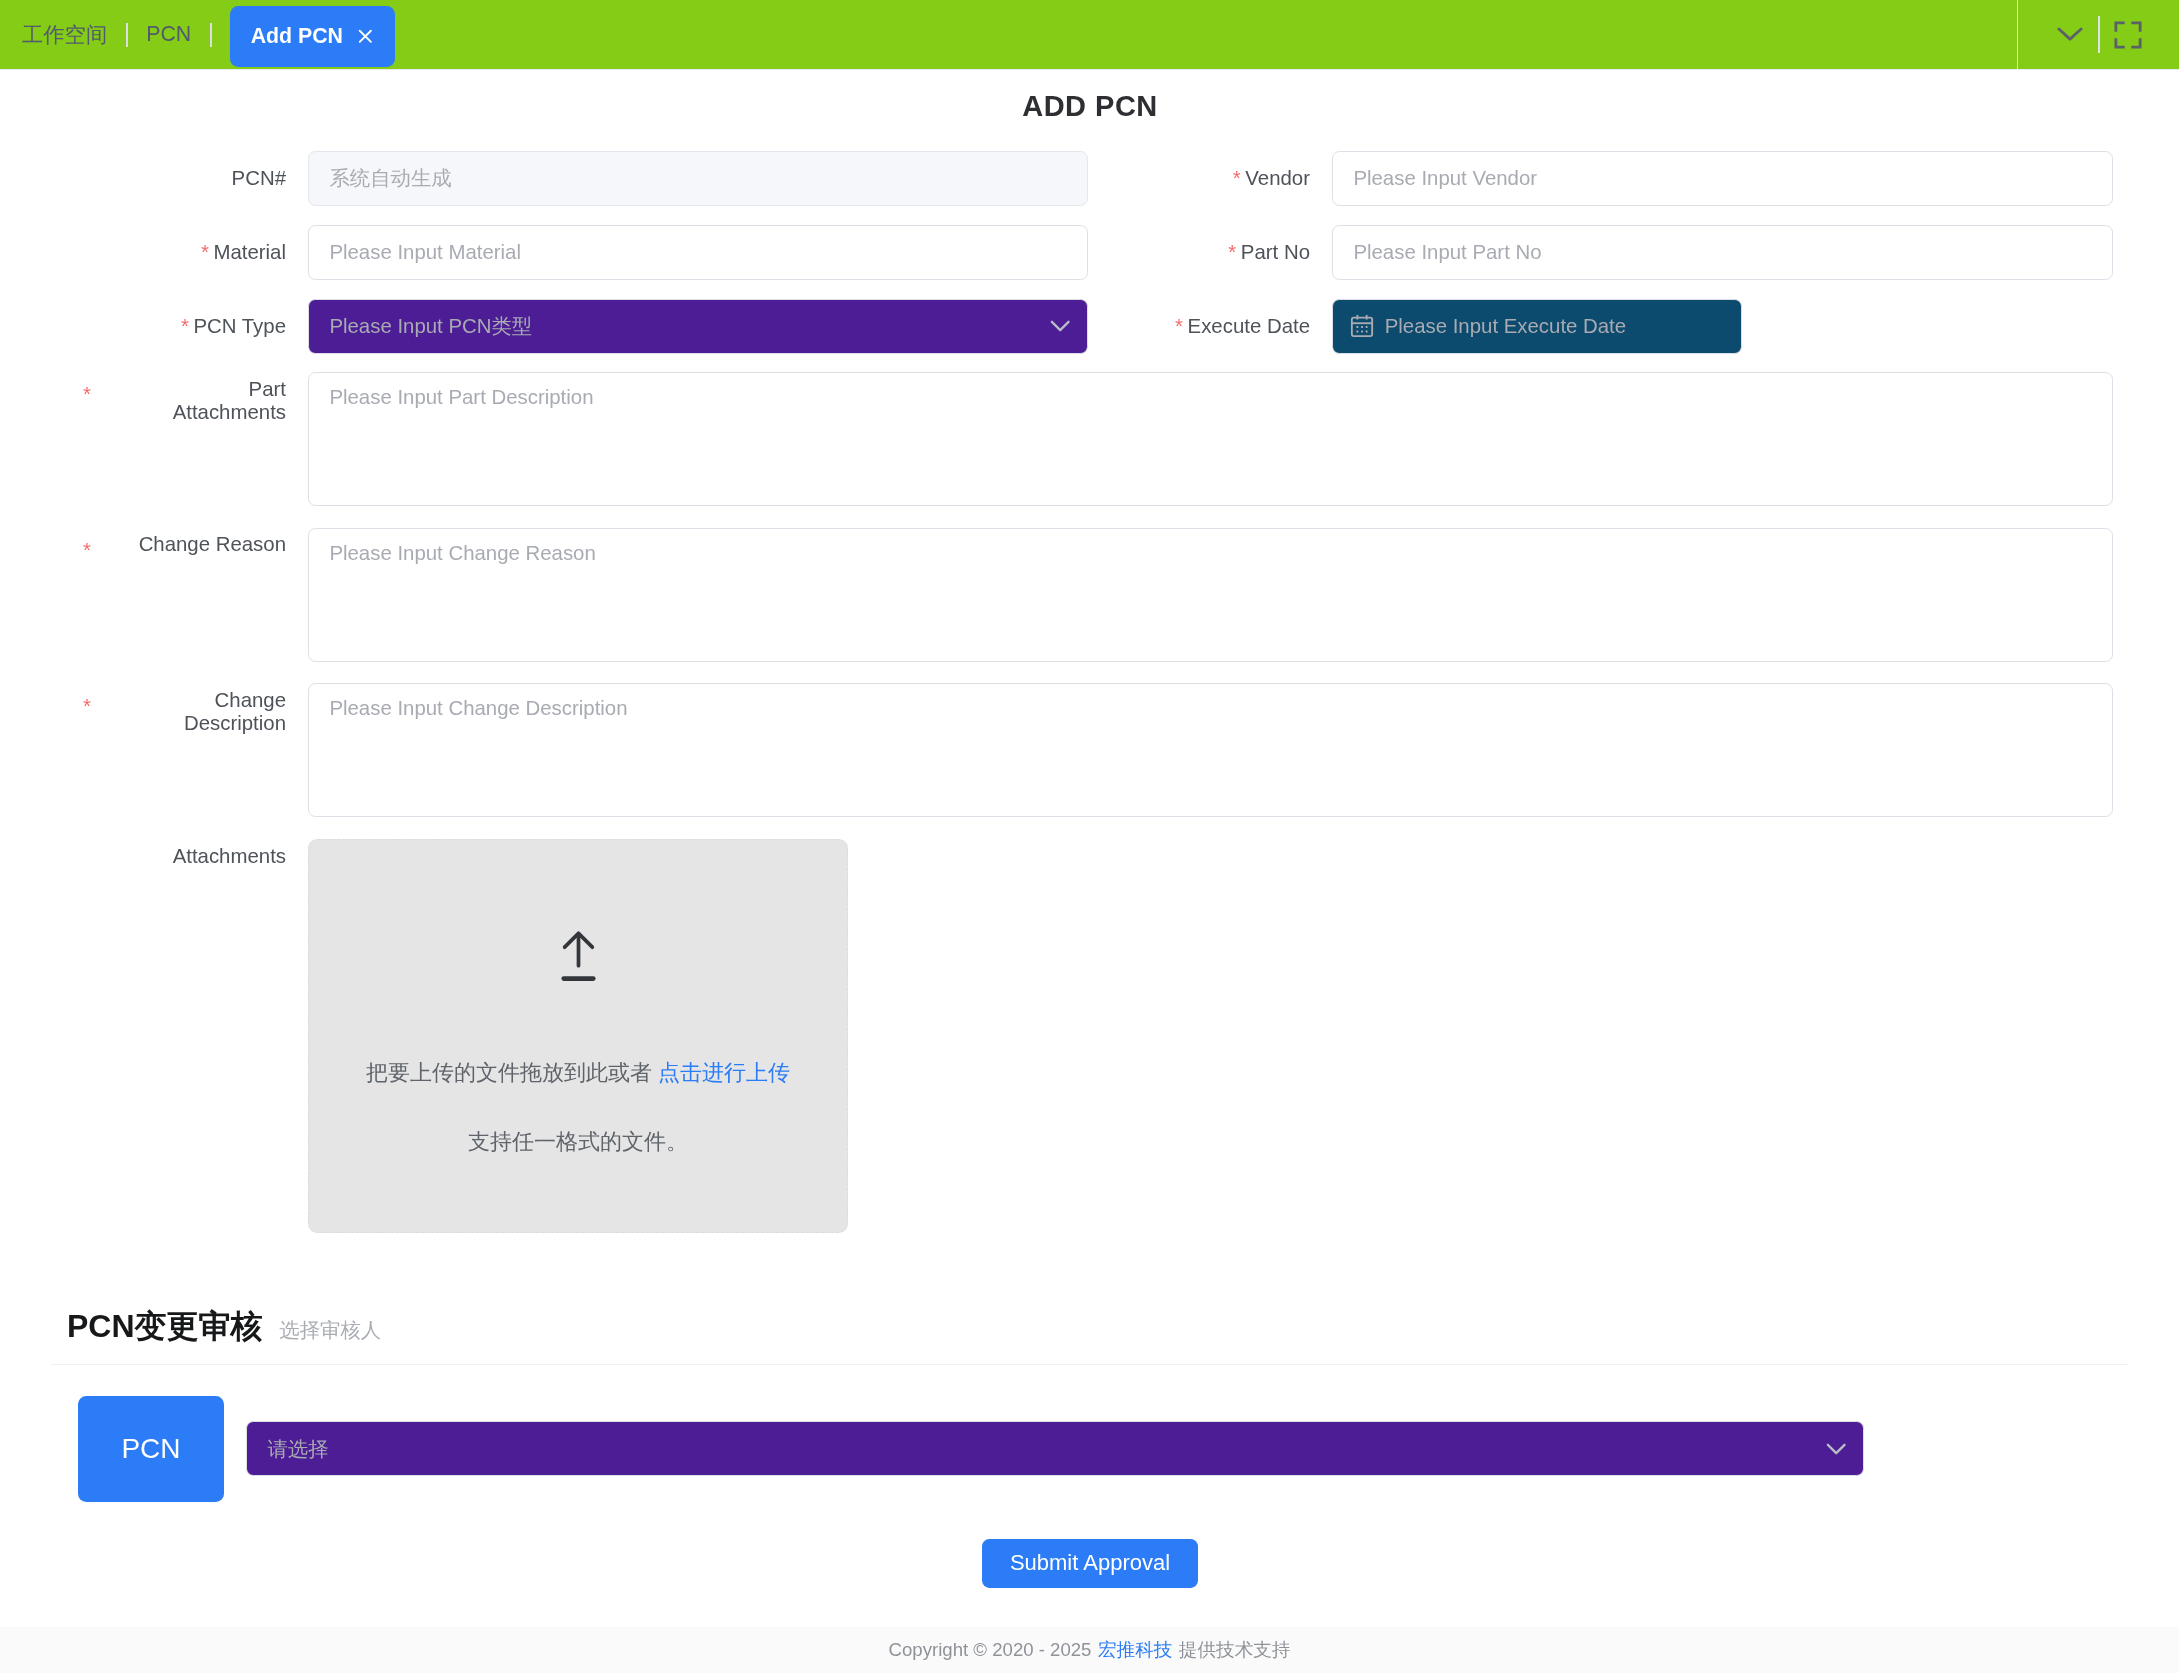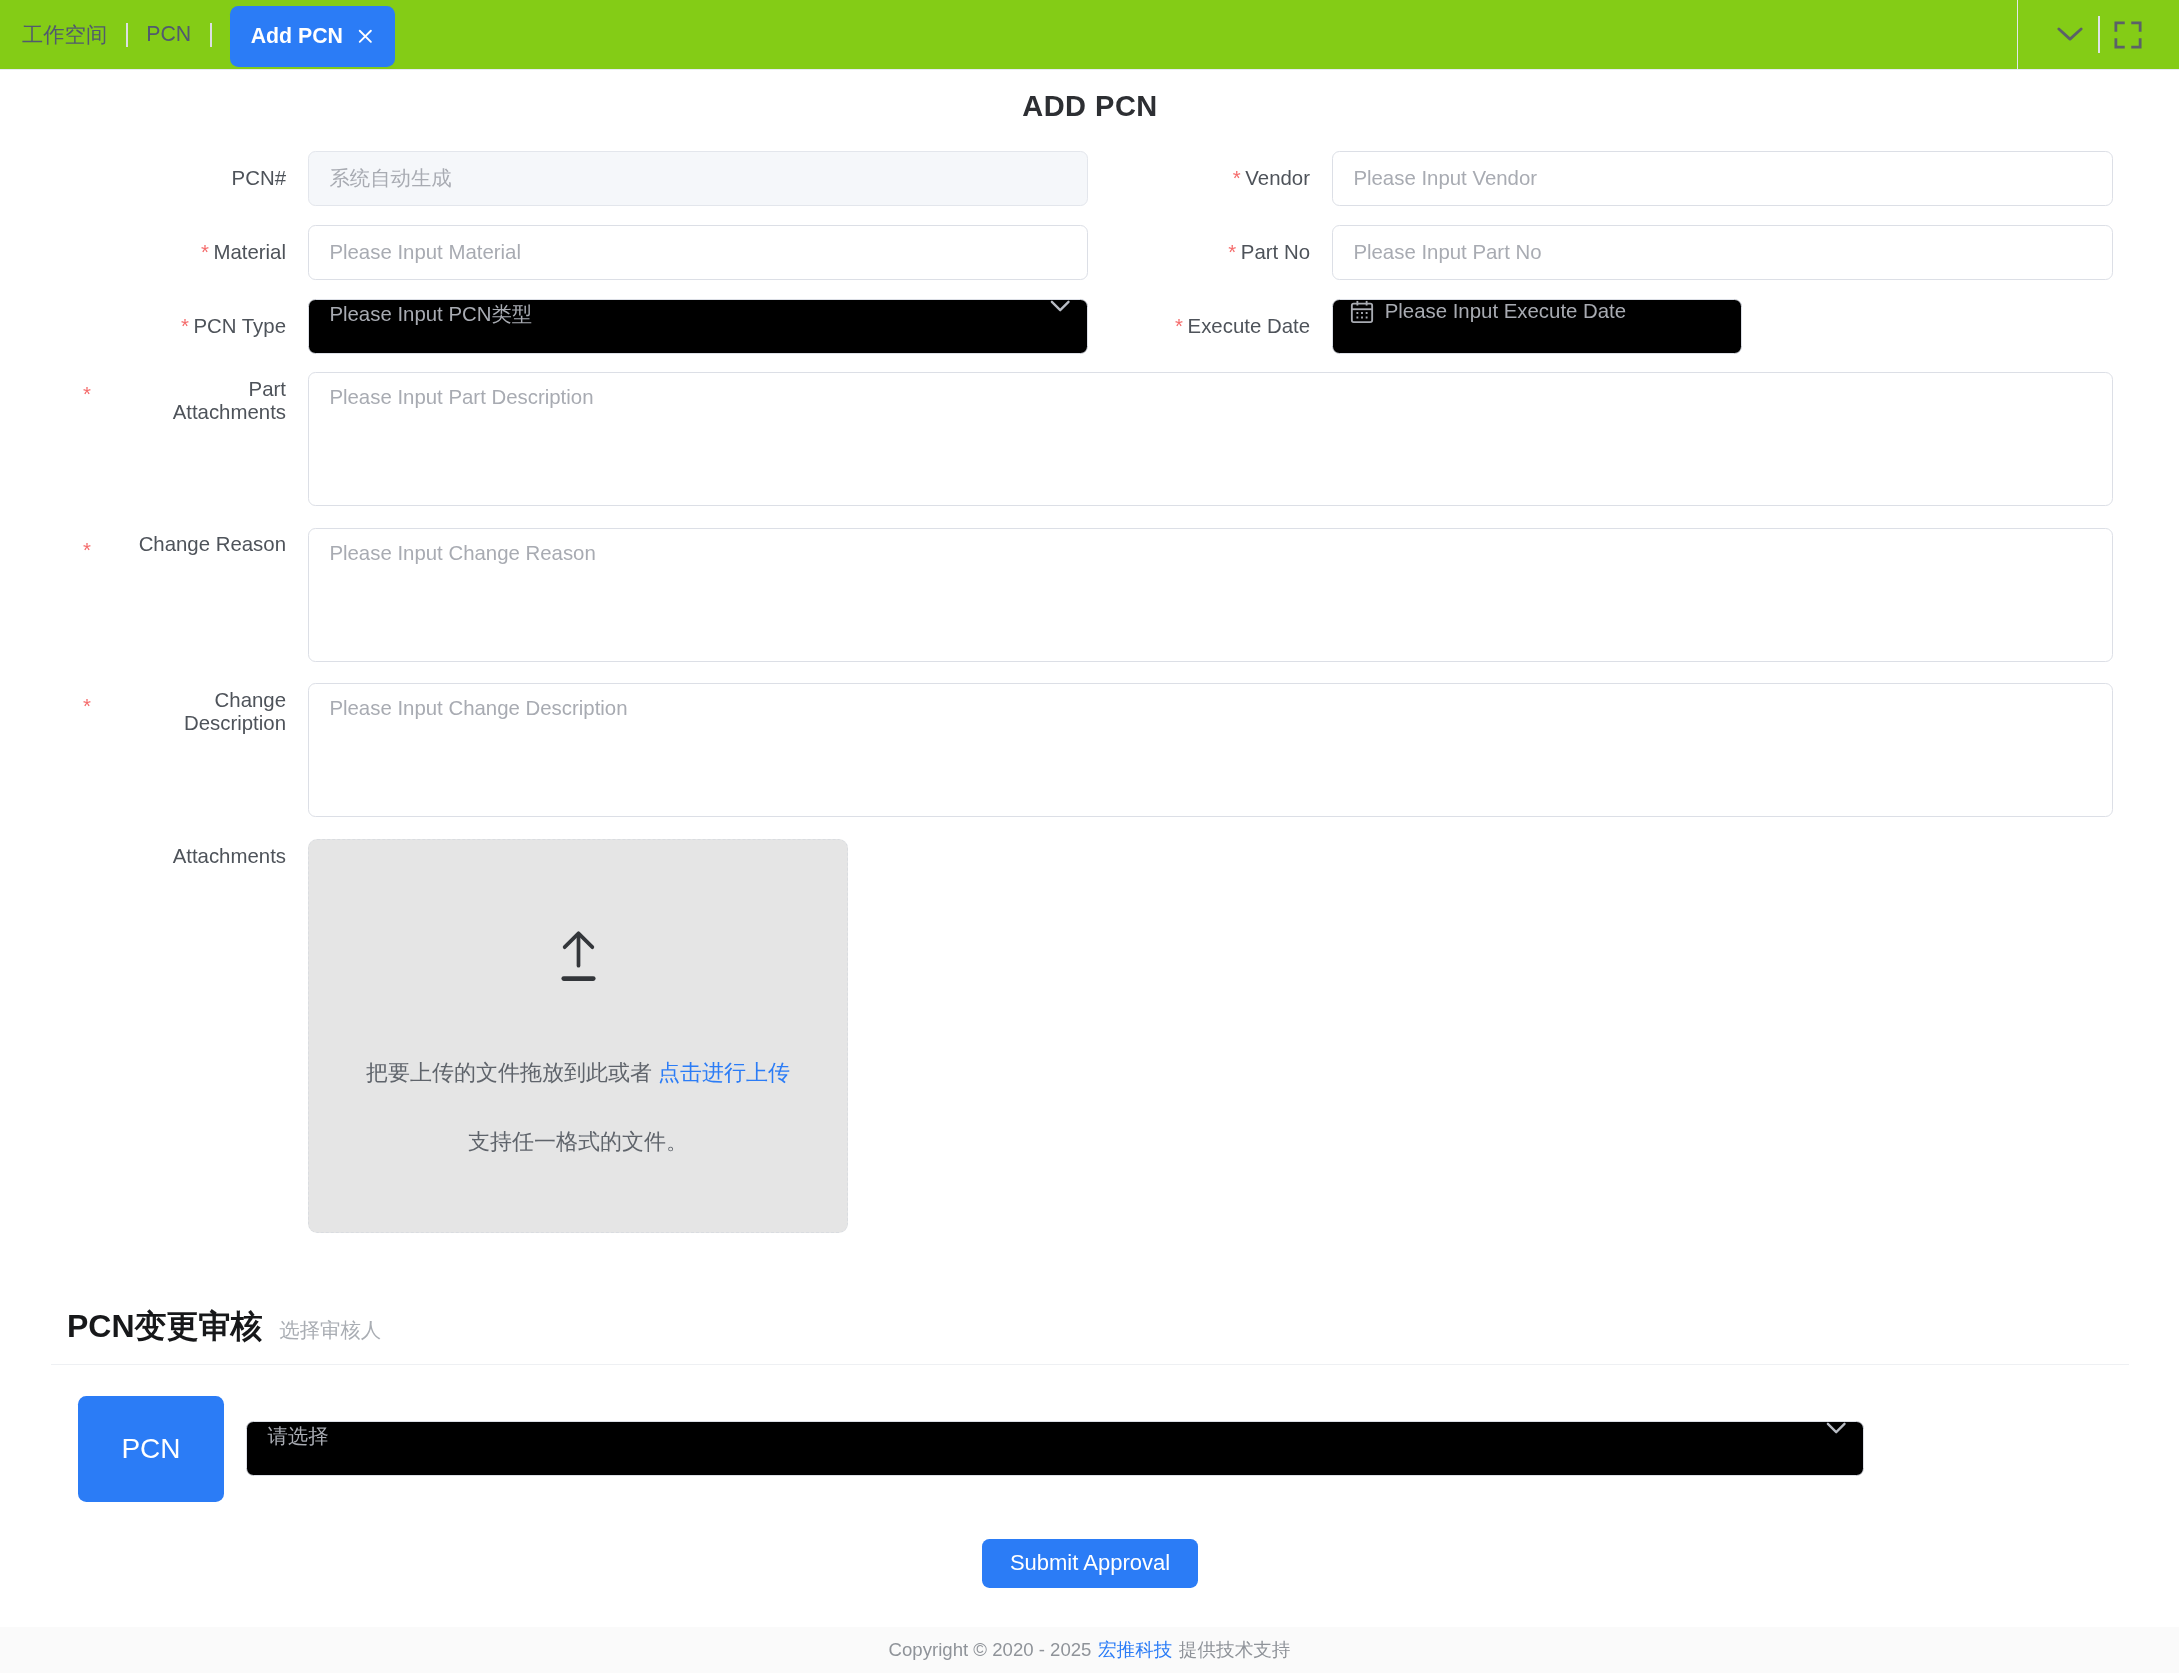--- a/index.html
+++ b/index.html
@@ -36,25 +36,25 @@
   .field-full{grid-column:2 / 5;}
 
   input.inp, .inp-like{width:100%;height:55px;border:1.9px solid #dcdfe6;border-radius:7.4px;
     padding:0 20.4px;font-size:20.4px;font-family:Liberation Sans, sans-serif;color:#333;
     outline:none;background:#fff;}
   input.inp::placeholder, textarea.txt::placeholder{color:#a8abb2;opacity:1;}
   input.inp:disabled{background:#f5f7fa;border-color:#e3e6ec;}
   textarea.txt{width:100%;height:134px;border:1.9px solid #dcdfe6;border-radius:7.4px;
     padding:13px 20.4px;font-size:20.4px;font-family:"Liberation Sans",sans-serif;color:#333;
     resize:none;outline:none;}
-  .select-like{display:flex;align-items:flex-start;height:55px;border:1.9px solid #dcdfe6;
+  .select-like{display:flex;align-items:center;height:55px;border:1.9px solid #dcdfe6;
     border-radius:7.4px;padding:0 16.7px 0 20.4px;font-size:20.4px;color:#a8abb2;cursor:pointer;
-    background:#000000;justify-content:space-between;}
-  .date-like{display:flex;align-items:flex-start;width:410px;height:55px;border:1.9px solid #dcdfe6;
-    border-radius:7.4px;padding:0 16.7px;font-size:20.4px;color:#a8abb2;cursor:pointer;gap:11px;background:#000000;}
+    background:#4c1d95;justify-content:space-between;}
+  .date-like{display:flex;align-items:center;width:410px;height:55px;border:1.9px solid #dcdfe6;
+    border-radius:7.4px;padding:0 16.7px;font-size:20.4px;color:#a8abb2;cursor:pointer;gap:11px;background:#0c4a6e;}
 
   
   .upload-box{width:540px;height:394px;border:1.9px dashed #d9dce0;border-radius:9.3px;
     display:flex;flex-direction:column;align-items:center;cursor:pointer;background:#e5e5e5;}
   .upload-arrow{margin-top:85px;}
   .upload-line1{margin-top:72px;font-size:22px;color:#5f646b;}
   .upload-link{color:var(--accent);cursor:pointer;}
   .upload-line2{margin-top:39px;font-size:22px;color:#5f646b;}
 
   

